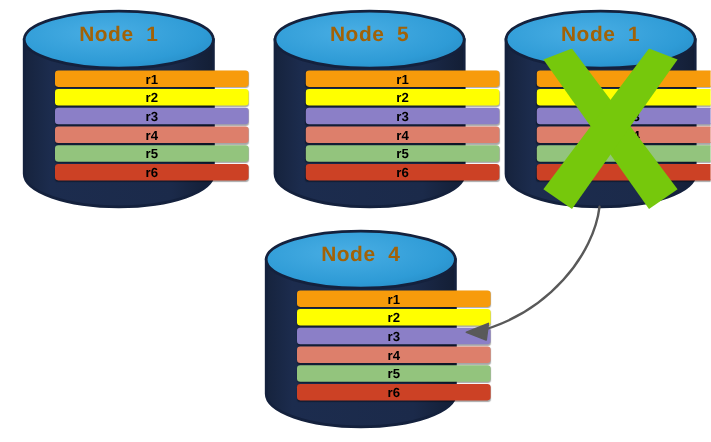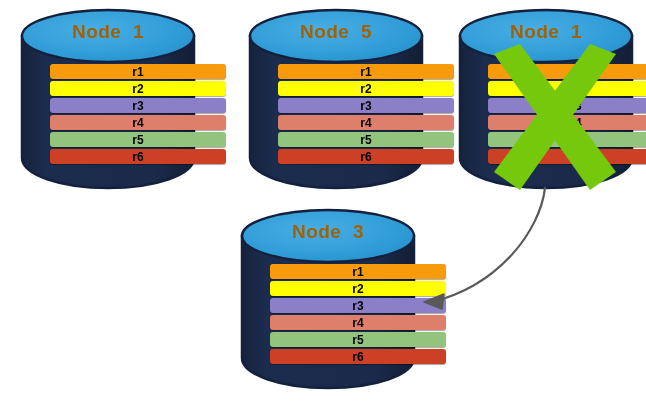--- a/index.html
+++ b/index.html
@@ -194,21 +194,21 @@
         </linearGradient>
         <radialGradient id="top4" cx="0.42" cy="0.38" r="0.75">
           <stop offset="0%" stop-color="#49AEE4"></stop>
           <stop offset="70%" stop-color="#2E9BD6"></stop>
           <stop offset="100%" stop-color="#2589C2"></stop>
         </radialGradient>
       </defs>
       <path d="M 2 28 L 2 150 A 86 30 0 0 0 174 150 L 174 28 Z" fill="url(#body4)" stroke="#14213D" stroke-width="2.5"></path>
       <ellipse cx="88" cy="28" rx="86" ry="26" fill="url(#top4)" stroke="#14213D" stroke-width="2.5"></ellipse>
     </svg>
-    <div class="node-title" style="top:13px; font-size:19px;">Node  3</div>
+    <div class="node-title" style="top:13px; font-size:19px;">Node  4</div>
     <div class="rows" style="top:56px; padding:0 30px; gap:2px;">
       <div class="row-bar" style="background:#F79B0B; height:15px; font-size:12px;">r1</div>
       <div class="row-bar" style="background:#FFFF00; height:15px; font-size:12px;">r2</div>
       <div class="row-bar" style="background:#8B7FC7; height:15px; font-size:12px;">r3</div>
       <div class="row-bar" style="background:#DD7F6B; height:15px; font-size:12px;">r4</div>
       <div class="row-bar" style="background:#93C47D; height:15px; font-size:12px;">r5</div>
       <div class="row-bar" style="background:#CC4125; height:15px; font-size:12px;">r6</div>
     </div>
   </div>
 

